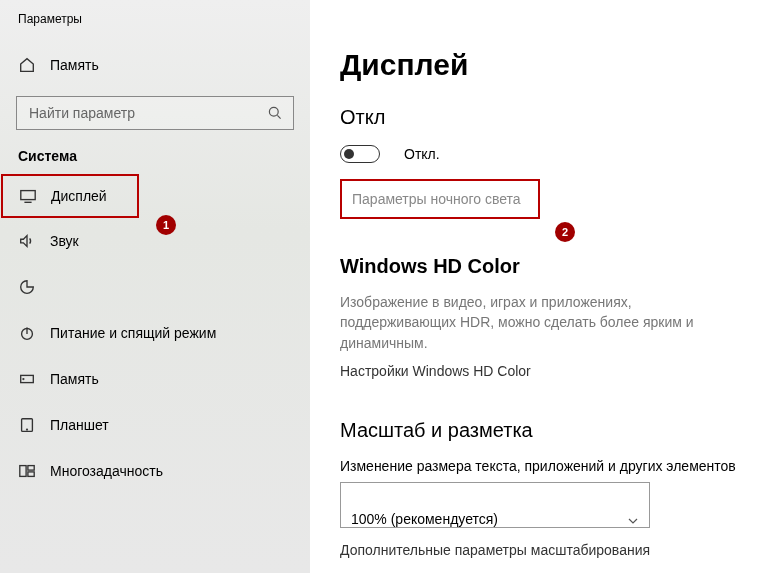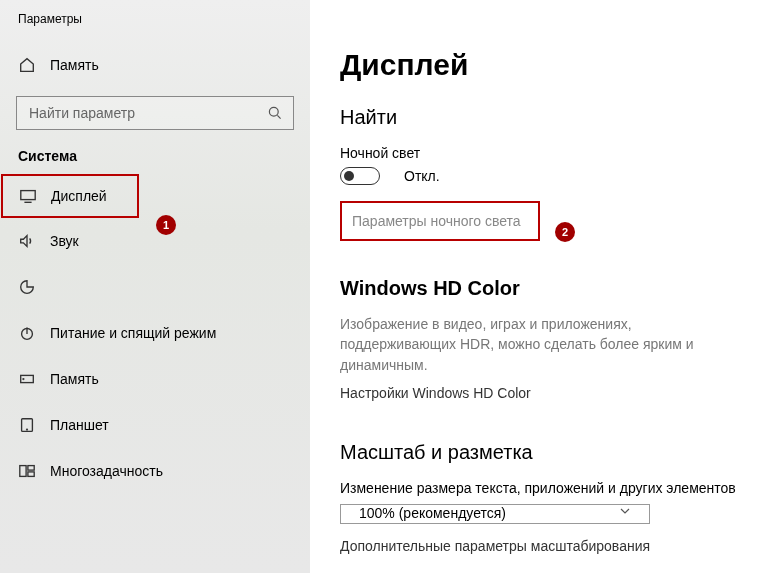--- a/index.html
+++ b/index.html
@@ -165,25 +165,25 @@
     margin-bottom: 40px;
     cursor: pointer;
   }
   .scale-label {
     font-size: 14px;
     margin-bottom: 8px;
   }
   .dropdown {
     border: 1px solid #999;
     width: 310px;
-    height: 20px;
-    display: flex;
-    align-items: flex-start;
+    height: 46px;
+    display: flex;
+    align-items: flex-end;
     justify-content: space-between;
-    padding: 0 18px;
+    padding: 0 10px;
     margin-bottom: 14px;
     cursor: pointer;
   }
   .chevron {
     width: 12px; height: 12px;
   }
   .adv-link {
     font-size: 14px;
     color: #333;
     cursor: pointer;
@@ -285,23 +285,22 @@
           <rect x="11" y="11" width="7" height="5"></rect>
       </svg>
     </span>
     <span>Многозадачность</span>
   </div>
 </div>
 
 <div class="main">
   <h1>Дисплей</h1>
 
-  <h2 class="color">Найти</h2>
-
-  <div class="field-label">Ночной свет</div>
+  <h2 class="color">Откл</h2>
+
   <div class="toggle-row">
     <div class="toggle">
       <div class="toggle-knob"></div>
     </div>
     <span>Откл.</span>
   </div>
 
   <div class="link-row">Параметры ночного света</div>
   <div class="badge badge-2">2</div>
 

